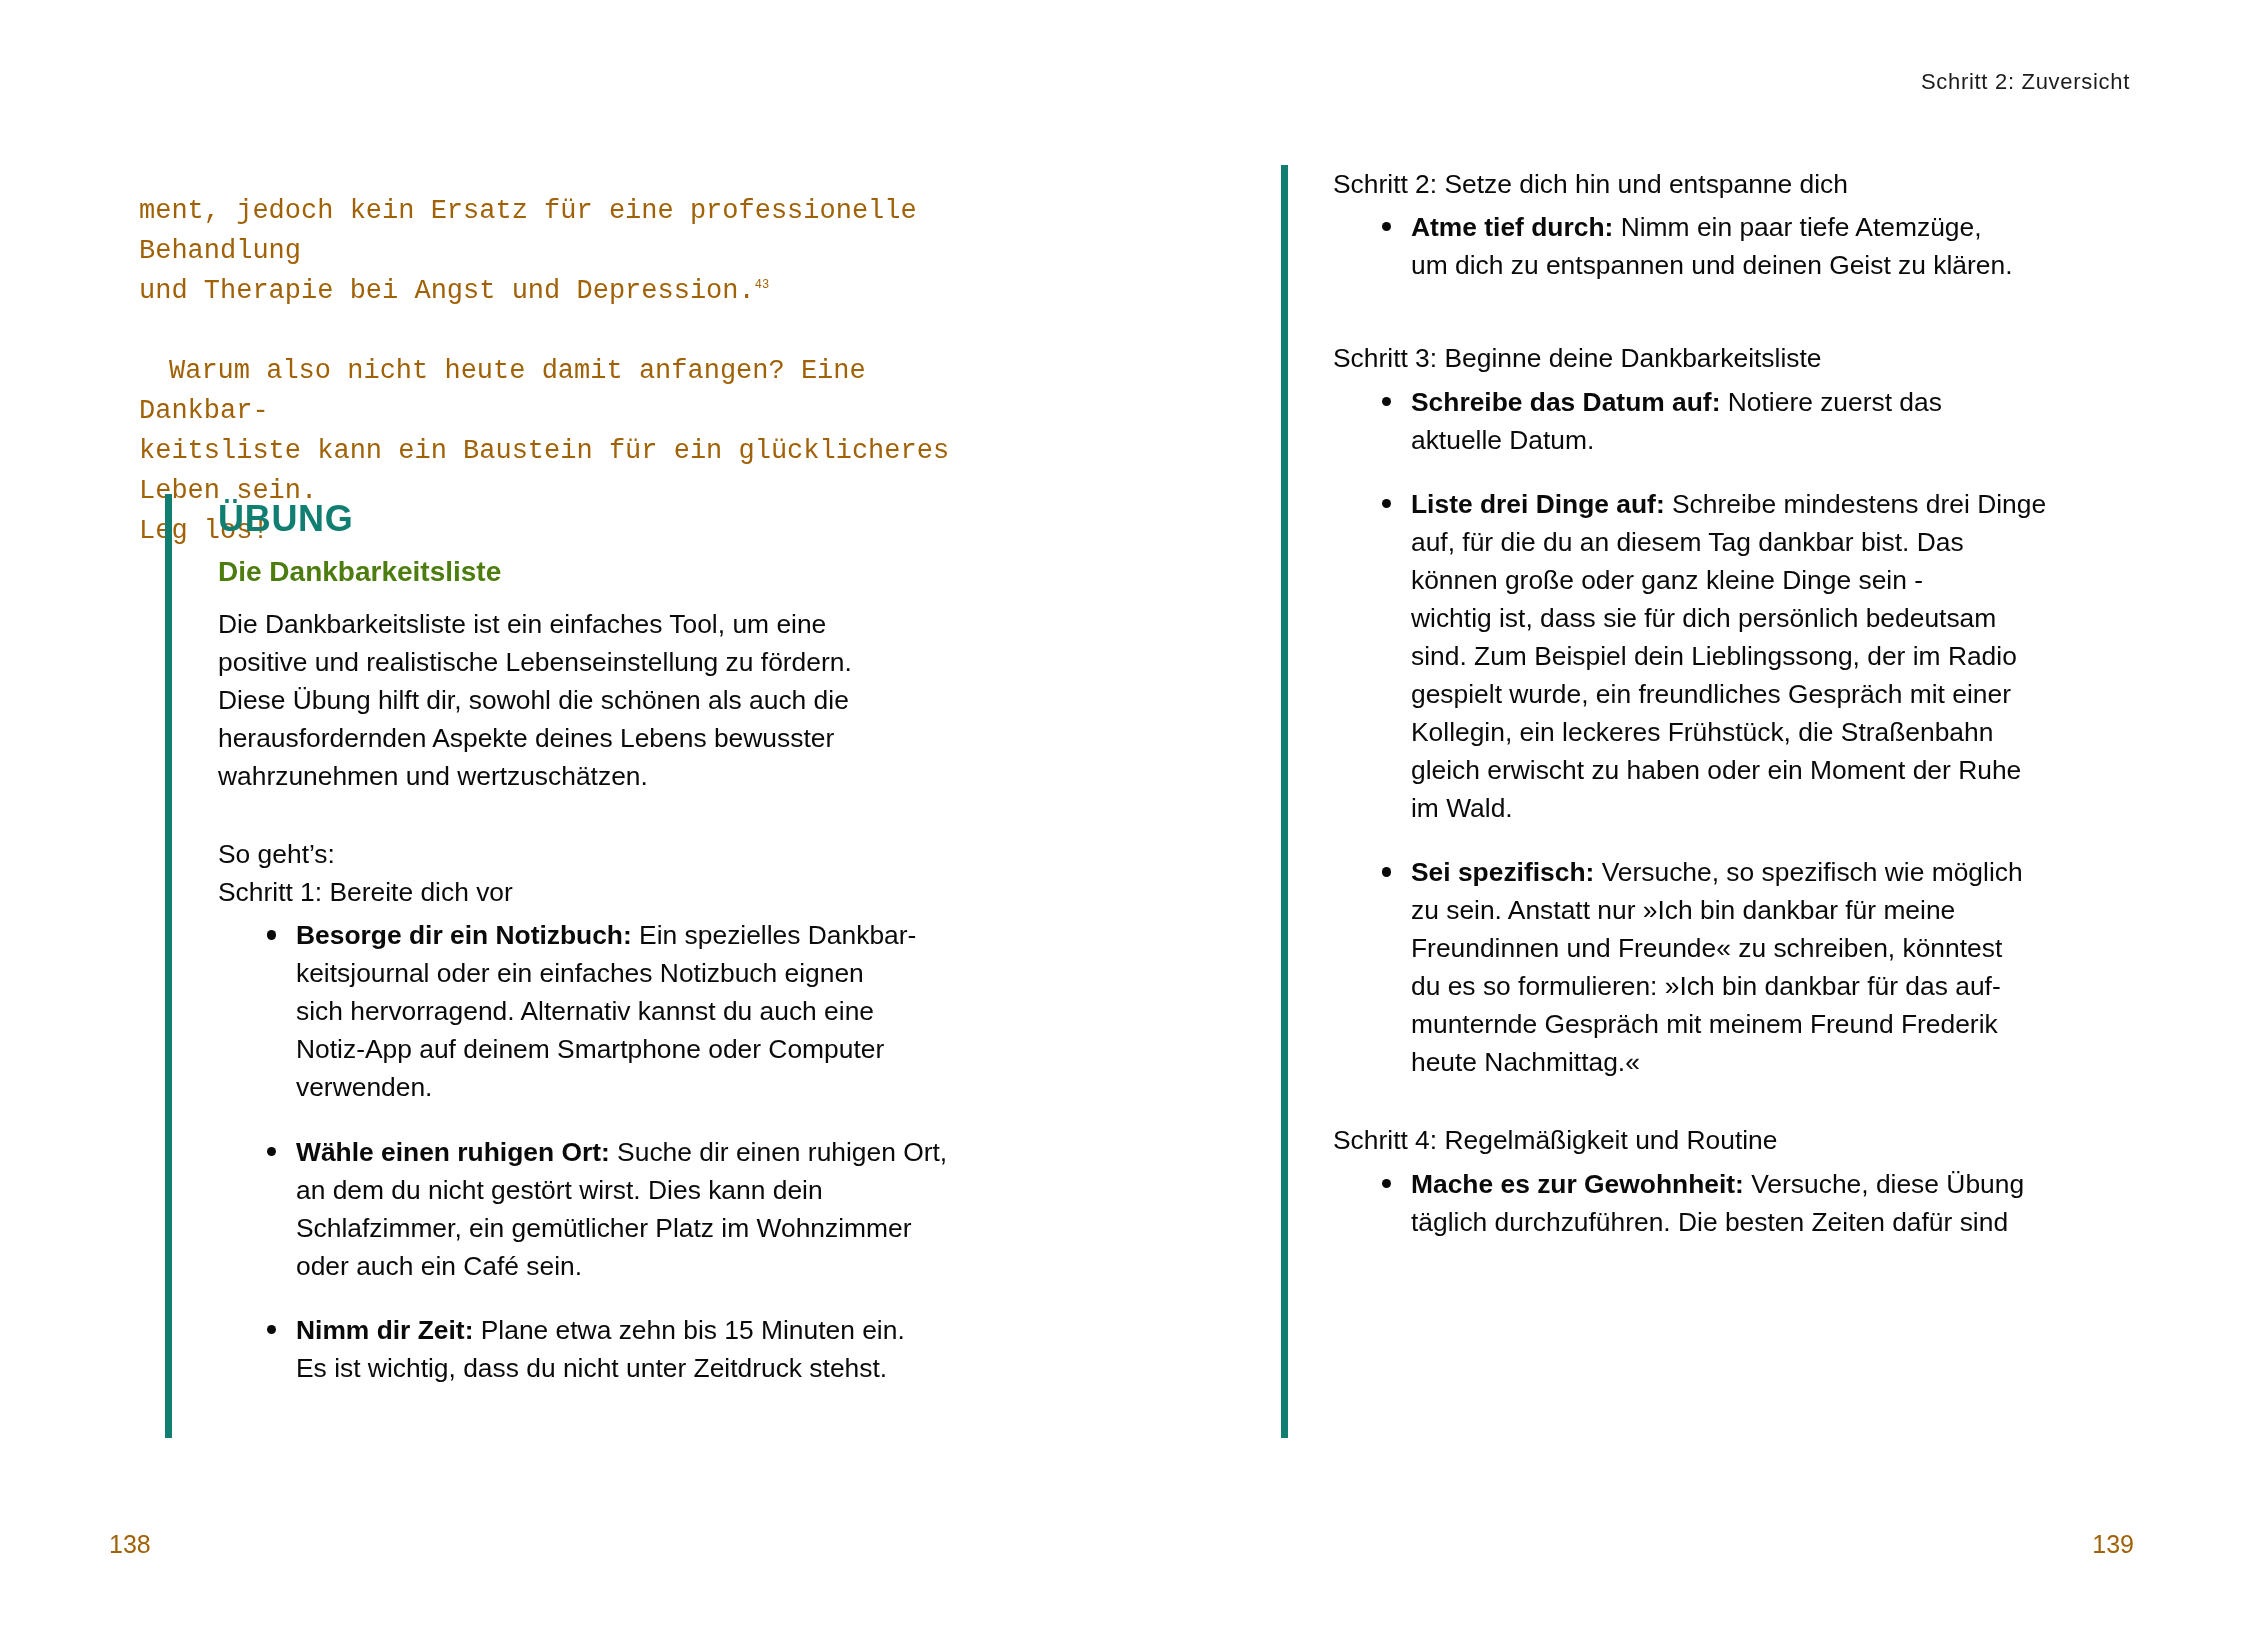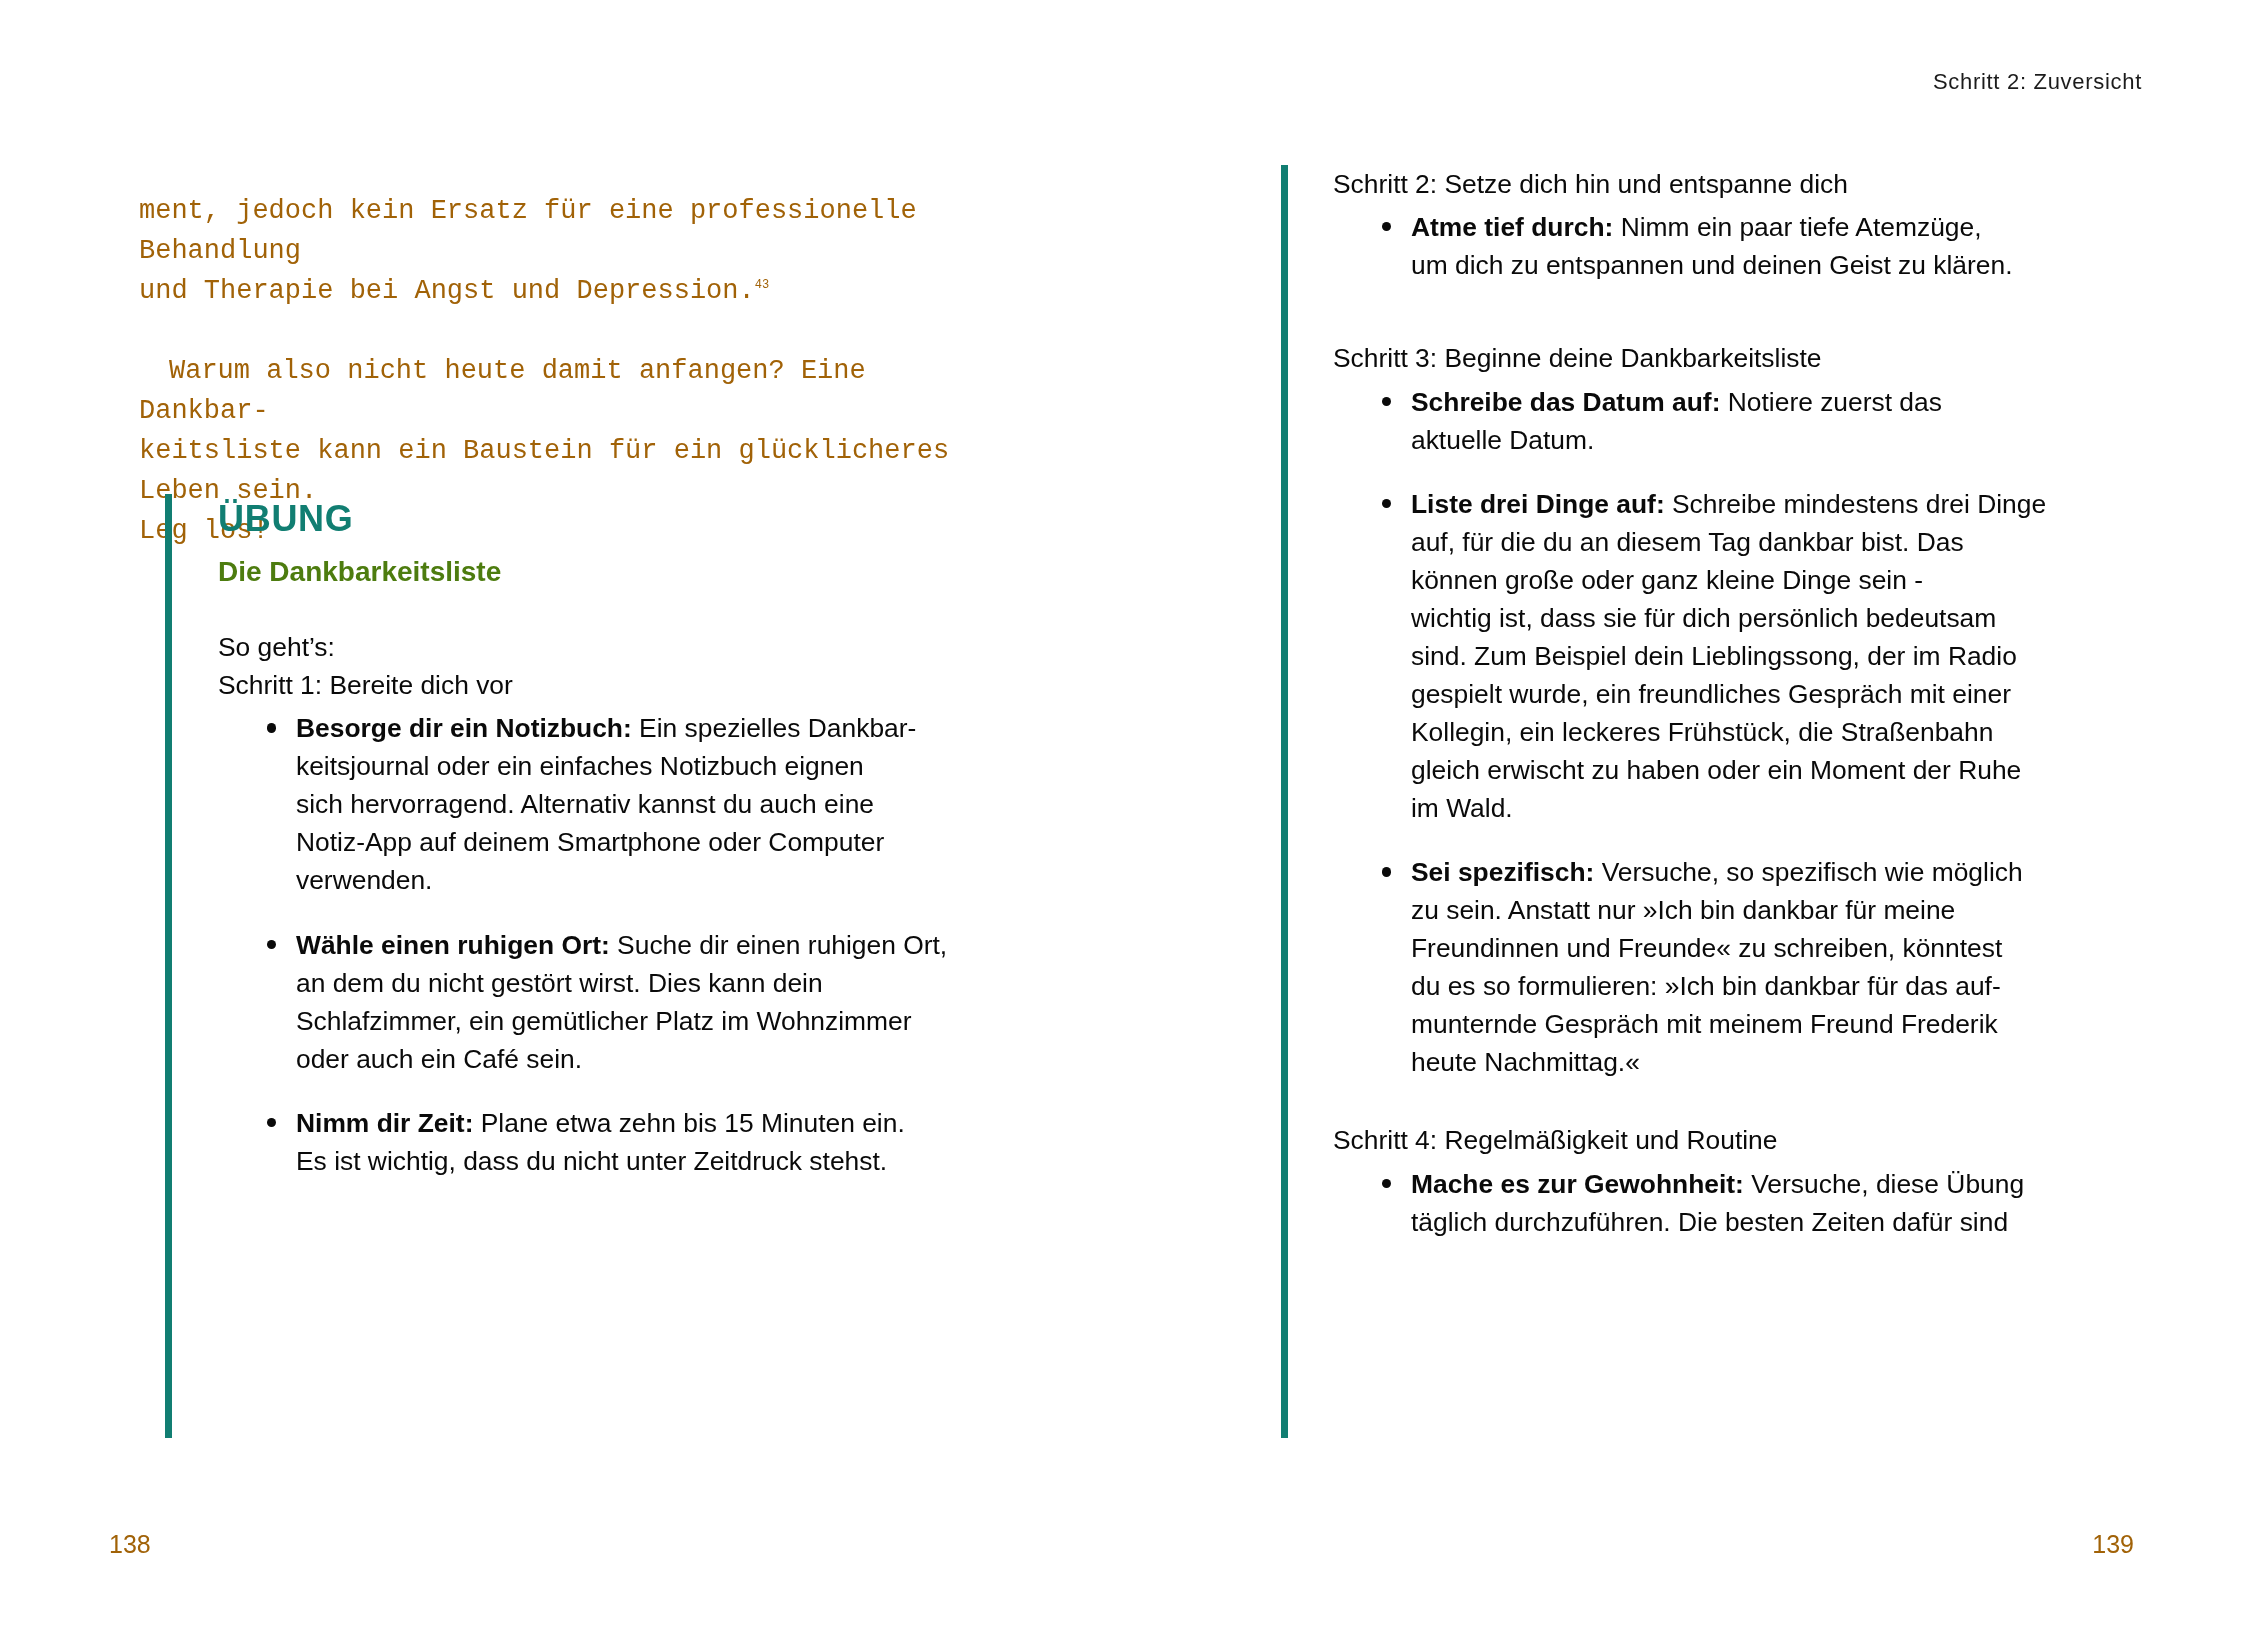--- a/index.html
+++ b/index.html
@@ -55,21 +55,21 @@
   }
   .bullet + .bullet{margin-top:26.4px;}
   .dot{
     position:absolute;left:49px;top:14px;
     width:9.2px;height:9.2px;border-radius:50%;
     background:#0a0a0a;
   }
   .bullet-body{white-space:pre-line;font-size:26.4px;line-height:38px;}
   
   #running-head{
-    position:absolute;top:69px;right:119px;
+    position:absolute;top:69px;right:131px;
     font-size:22px;font-weight:300;color:#1c1c1c;
     letter-spacing:0.7px;
   }
   .folio{
     position:absolute;bottom:78px;
     font-family:Liberation Sans, sans-serif;
     font-size:25px;color:#a16207;
   }
   #folio-left{left:109px;}
   #folio-right{right:127px;}
@@ -87,20 +87,25 @@
       <p><span>ment, jedoch kein Ersatz für eine professionelle Behandlung
 und Therapie bei Angst und Depression.</span><sup>43</sup></p>
       <p class="indent">Warum also nicht heute damit anfangen? Eine Dankbar-
 keitsliste kann ein Baustein für ein glücklicheres Leben sein.
 Leg los!</p>
     </div>
 
     <div id="box-left" class="accentbox">
       <p class="kicker">ÜBUNG</p>
       <p class="box-title">Die Dankbarkeitsliste</p>
+      <p class="sans desc">Die Dankbarkeitsliste ist ein einfaches Tool, um eine
+positive und realistische Lebenseinstellung zu fördern.
+Diese Übung hilft dir, sowohl die schönen als auch die
+herausfordernden Aspekte deines Lebens bewusster
+wahrzunehmen und wertzuschätzen.</p>
       <p class="sans how">So geht’s:</p>
       <p class="sans stephead">Schritt 1: Bereite dich vor</p>
 
       <div class="bullet">
         <span class="dot"></span>
         <div class="bullet-body"><span class="sans-bold">Besorge dir ein Notizbuch:</span><span> Ein spezielles Dankbar-
 keitsjournal oder ein einfaches Notizbuch eignen
 sich hervorragend. Alternativ kannst du auch eine
 Notiz-App auf deinem Smartphone oder Computer
 verwenden.</span></div>

